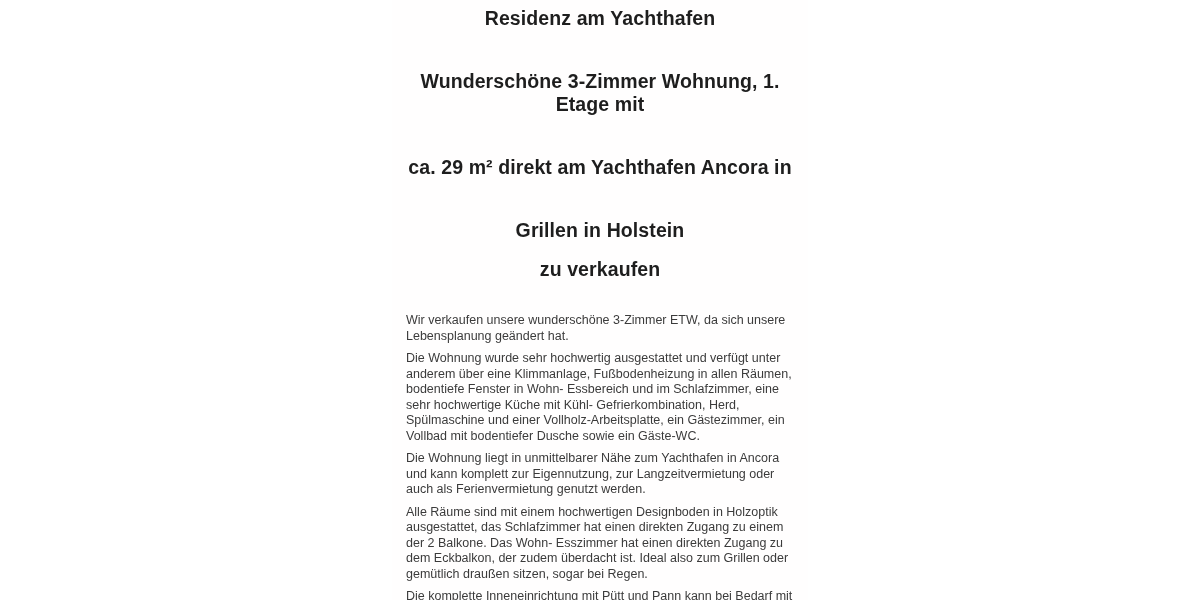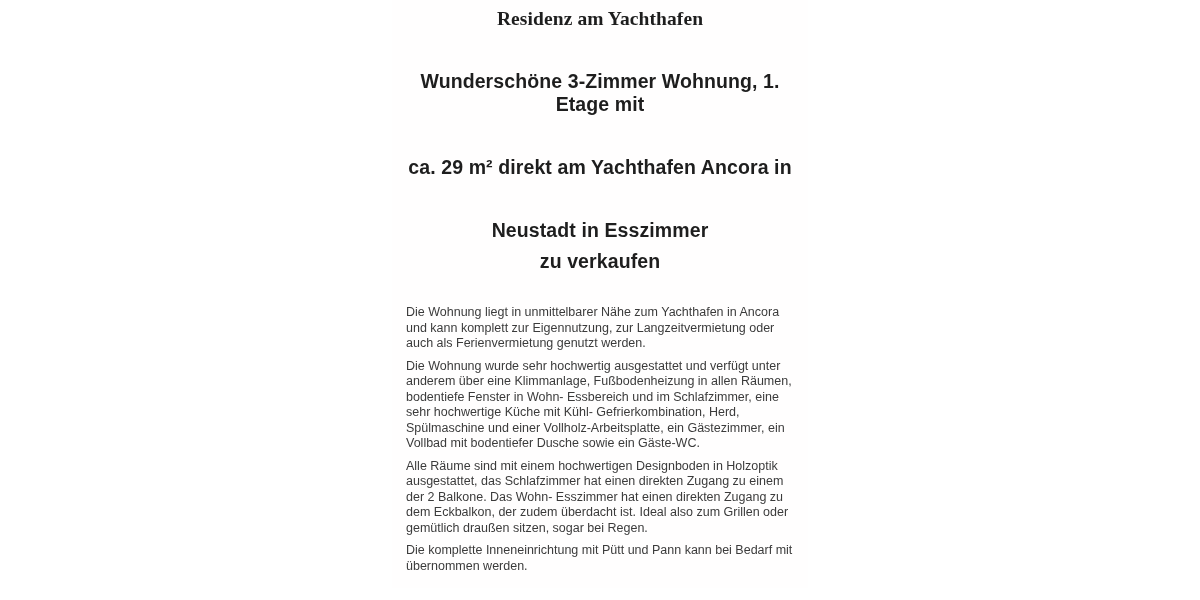--- a/index.html
+++ b/index.html
@@ -24,31 +24,30 @@
   .heading {
     font-size: 19.5px;
     line-height: 23px;
     font-weight: 700;
     text-align: center;
     color: #1e1e1e;
     letter-spacing: 0.1px;
   }
   h1.heading {
     margin: 0 0 8px 0;
-    font-family: Liberation Serif, serif;
   }
   h2.heading {
     margin: 0 0 6px 0;
   }
   h2.heading .line {
     display: block;
     margin-top: 40px;
   }
   .offer {
-    margin: 8px;
+    margin: 16px;
   }
   .description {
     margin-top: 32px;
   }
   .description p {
     font-size: 12.5px;
     line-height: 15.5px;
     color: #3b3b3b;
     margin: 0 0 7px 0;
     text-align: left;
@@ -60,26 +59,27 @@
 </head>
 <body>
 
 <div class="page">
 
   <h1 class="heading">Residenz am Yachthafen</h1>
 
   <h2 class="heading">
     <span class="line">Wunderschöne 3-Zimmer Wohnung, 1. Etage mit</span>
     <span class="line">ca. 29 m² direkt am Yachthafen Ancora in</span>
-    <span class="line">Neustadt in Esszimmer</span>
+    <span class="line">Grillen in Holstein</span>
   </h2>
 
   <p class="heading offer">zu verkaufen</p>
 
   <div class="description">
+    <p>Wir verkaufen unsere wunderschöne 3-Zimmer ETW, da sich unsere Lebensplanung geändert hat.</p>
+    <p>Die Wohnung wurde sehr hochwertig ausgestattet und verfügt unter anderem über eine Klimmanlage, Fußbodenheizung in allen Räumen, bodentiefe Fenster in Wohn- Essbereich und im Schlafzimmer, eine sehr hochwertige Küche mit Kühl- Gefrierkombination, Herd, Spülmaschine und einer Vollholz-Arbeitsplatte, ein Gästezimmer, ein Vollbad mit bodentiefer Dusche sowie ein Gäste-WC.</p>
     <p>Die Wohnung liegt in unmittelbarer Nähe zum Yachthafen in Ancora und kann komplett zur Eigennutzung, zur Langzeitvermietung oder auch als Ferienvermietung genutzt werden.</p>
-    <p>Die Wohnung wurde sehr hochwertig ausgestattet und verfügt unter anderem über eine Klimmanlage, Fußbodenheizung in allen Räumen, bodentiefe Fenster in Wohn- Essbereich und im Schlafzimmer, eine sehr hochwertige Küche mit Kühl- Gefrierkombination, Herd, Spülmaschine und einer Vollholz-Arbeitsplatte, ein Gästezimmer, ein Vollbad mit bodentiefer Dusche sowie ein Gäste-WC.</p>
     <p>Alle Räume sind mit einem hochwertigen Designboden in Holzoptik ausgestattet, das Schlafzimmer hat einen direkten Zugang zu einem der 2 Balkone. Das Wohn- Esszimmer hat einen direkten Zugang zu dem Eckbalkon, der zudem überdacht ist. Ideal also zum Grillen oder gemütlich draußen sitzen, sogar bei Regen.</p>
     <p>Die komplette Inneneinrichtung mit Pütt und Pann kann bei Bedarf mit übernommen werden.</p>
 
   </div>
 
 </div>
 
 </body></html>

